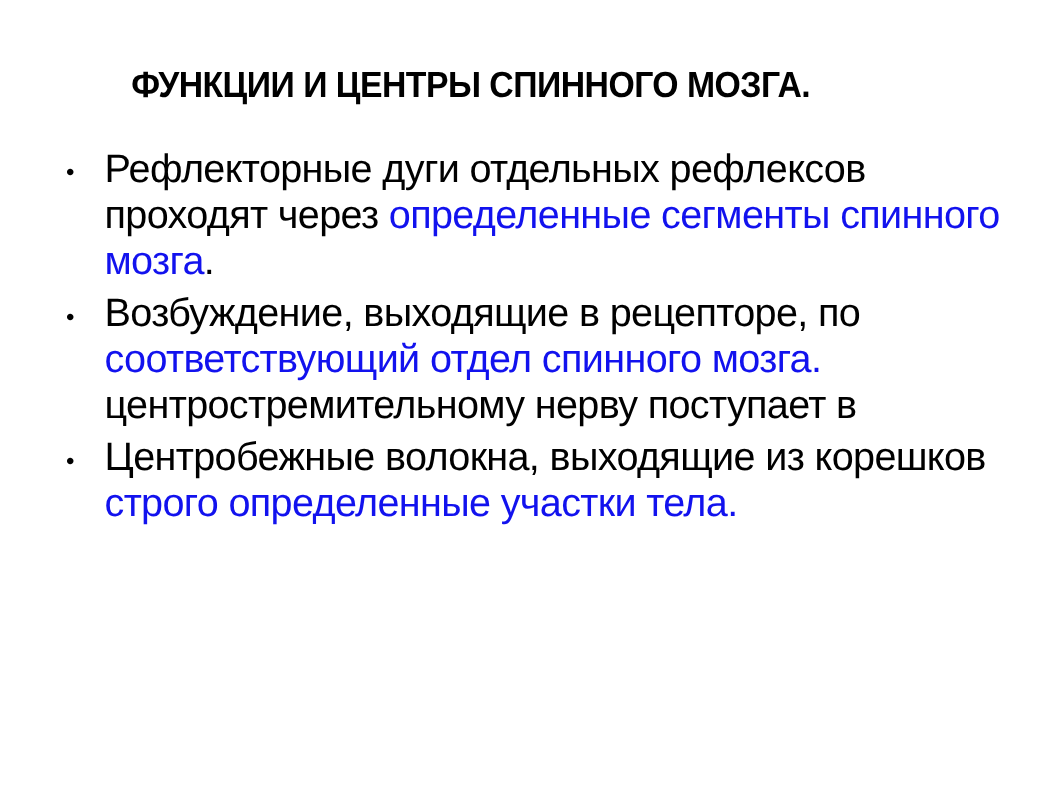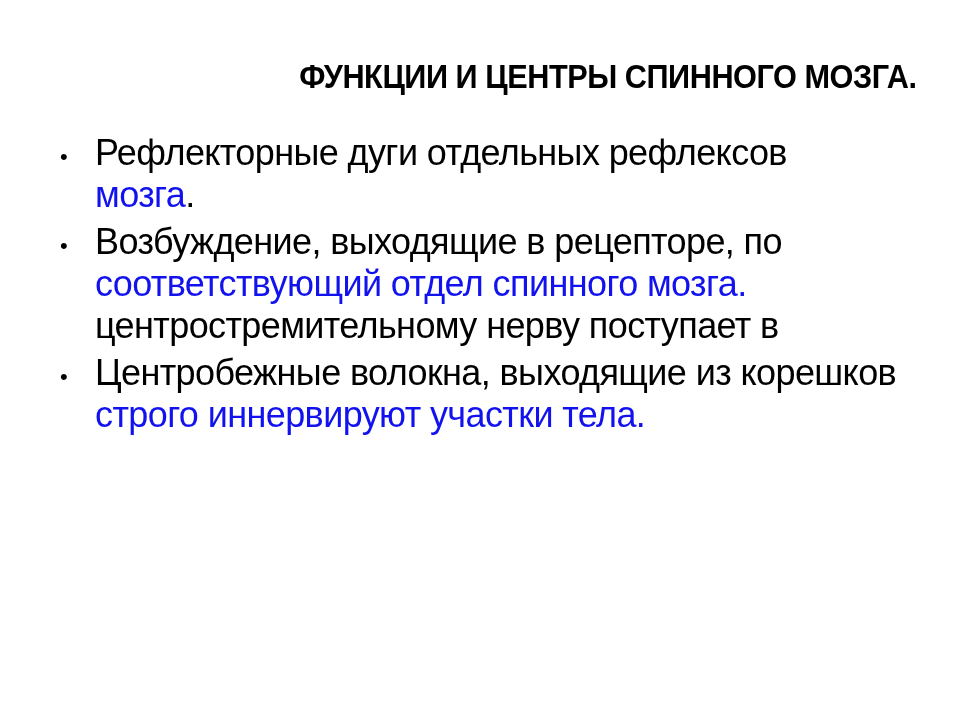--- a/index.html
+++ b/index.html
@@ -16,21 +16,21 @@
   }
   .slide {
     position: relative;
     width: 960px; height: 720px;
     background: var(--bg);
   }
   .title-block {
     margin-top: 54px;
     margin-left: 96px;
     width: 844px;
-    text-align: right;
+    text-align: left;
   }
   .title-line1 {
     display: inline-block;
     font-size: 33px;
     font-weight: 700;
     color: var(--ink);
     letter-spacing: -0.5px;
     transform: scaleX(0.93);
     transform-origin: center;
     line-height: 46px;
@@ -82,27 +82,28 @@
 
 <div class="slide">
   <div class="title-block">
     <span class="title-line1">ФУНКЦИИ И ЦЕНТРЫ СПИННОГО МОЗГА.</span>
   </div>
 
   <ul class="bullets" id="bullets">
       <li class="bullet-item">
         <span class="bullet-marker">•</span>
         <div class="bullet-line"><span class="run-black">Рефлекторные дуги отдельных рефлексов</span></div>
+        <div class="bullet-line"><span class="run-black">проходят через </span><span class="run-blue">определенные сегменты спинного</span></div>
         <div class="bullet-line"><span class="run-blue">мозга</span><span class="run-black">.</span></div>
       </li>
       <li class="bullet-item">
         <span class="bullet-marker">•</span>
         <div class="bullet-line"><span class="run-black">Возбуждение, выходящие в рецепторе, по</span></div>
         <div class="bullet-line"><span class="run-blue">соответствующий отдел спинного мозга.</span></div>
         <div class="bullet-line"><span class="run-black">центростремительному нерву поступает в</span></div>
       </li>
       <li class="bullet-item">
         <span class="bullet-marker">•</span>
         <div class="bullet-line"><span class="run-black">Центробежные волокна, выходящие из корешков</span></div>
-        <div class="bullet-line"><span class="run-blue">строго иннервируют участки тела.</span></div>
+        <div class="bullet-line"><span class="run-blue">строго определенные участки тела.</span></div>
       </li>
     </ul>
 </div>
 
 </body></html>

